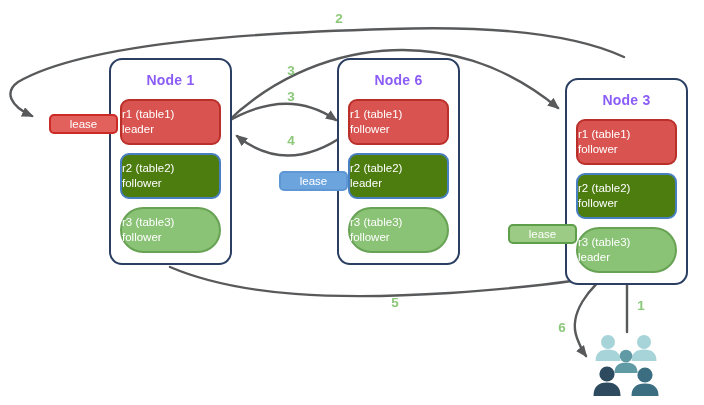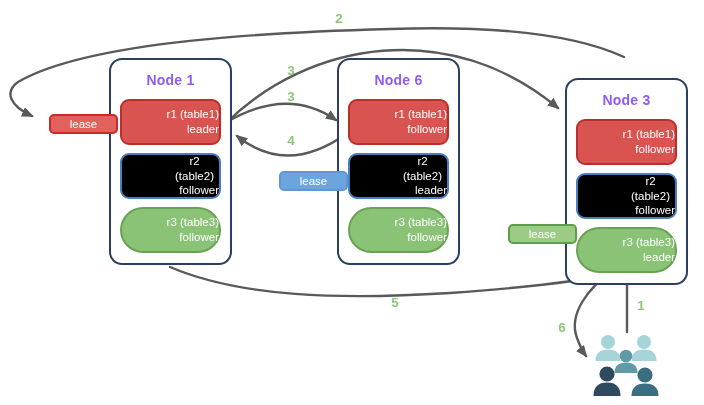--- a/index.html
+++ b/index.html
@@ -14,25 +14,25 @@
     position:absolute;top:58px;width:123px;height:207px;box-sizing:border-box;
     background:#ffffff;border:2px solid #2b3f63;border-radius:13px;
   }
   .node-title{
     margin-top:12px;text-align:center;font-size:14px;font-weight:bold;color:#8b5cf6;
     letter-spacing:.2px;
   }
   .replica{
     position:absolute;left:9px;width:101px;height:46px;box-sizing:border-box;
     border-radius:9px;border:2px solid transparent;
-    display:flex;flex-direction:column;align-items:flex-end;justify-content:center;
+    display:flex;flex-direction:column;align-items:flex-start;justify-content:center;
     color:#ffffff;font-size:11.5px;line-height:1.28;text-align:center;
   }
   .replica.red{background:#d95450;border-color:#bb2f2b;}
-  .replica.blue{background:#000000;border-color:#477fc0;padding-left:48px;}
+  .replica.blue{background:#4d7c0f;border-color:#477fc0;}
   .replica.green{background:#8ac276;border-color:#68a355;border-radius:23px;}
   .r-top{top:39px;} .r-mid{top:93px;} .r-bot{top:147px;}
   
   .lease{
     position:absolute;width:69px;height:20px;box-sizing:border-box;border-radius:5px;
     display:flex;align-items:center;justify-content:center;
     color:#ffffff;font-size:11.5px;border:2px solid transparent;
   }
   .lease.red{left:49px;top:114px;background:#e2615d;border-color:#cb2a27;}
   .lease.blue{left:279px;top:171px;background:#6ca5de;border-color:#5e97d3;}

